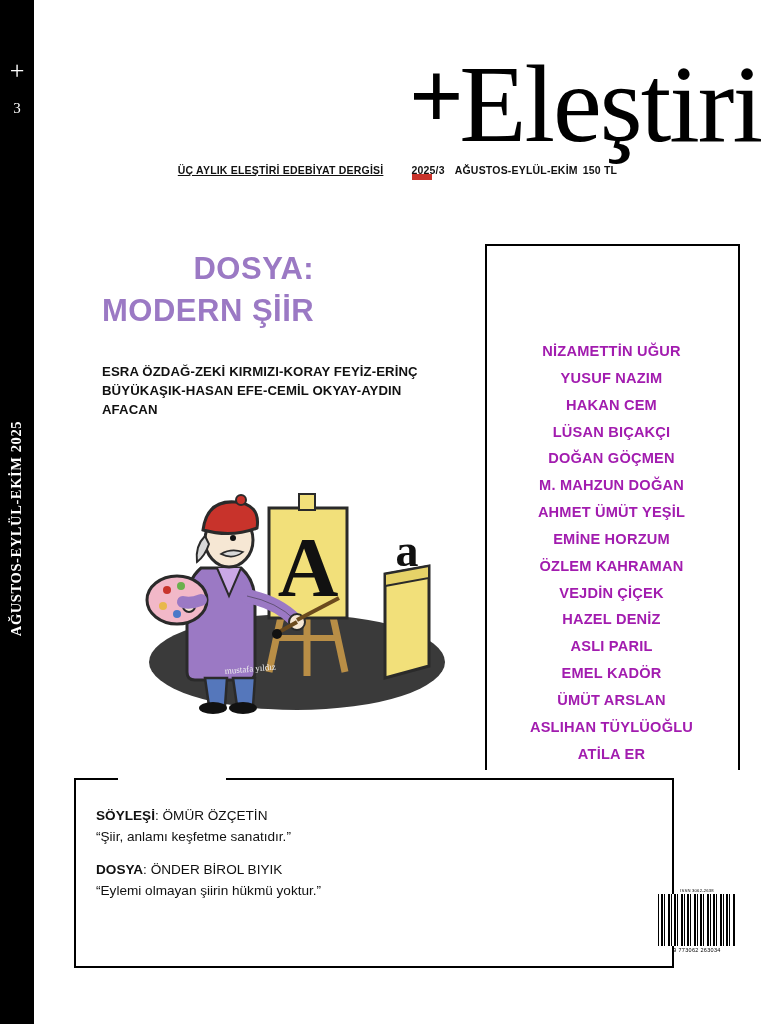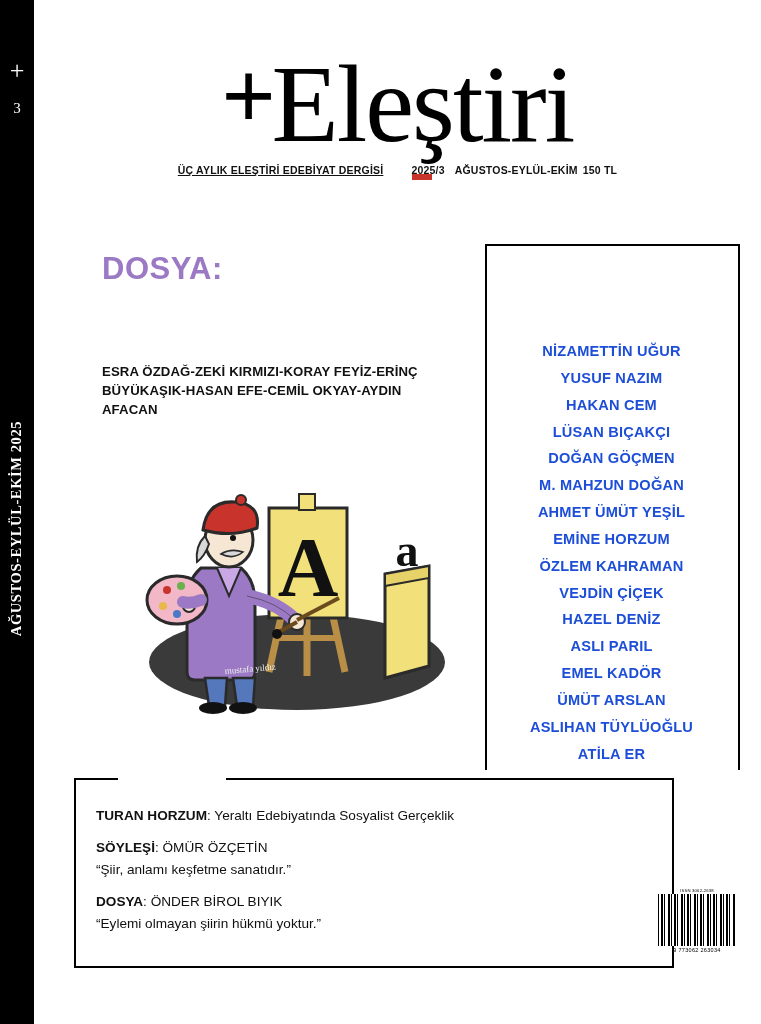--- a/index.html
+++ b/index.html
@@ -67,20 +67,21 @@
     text-align: center;
   }
   .logo {
     font-family: "Liberation Serif", serif;
     font-size: 110px;
     line-height: 0.95;
     letter-spacing: -2px;
     color: #000;
     font-weight: 400;
     white-space: nowrap;
+    text-align: right;
   }
   .logo .plus {
     font-family: "Liberation Sans", sans-serif;
     font-weight: 300;
     font-size: 92px;
     vertical-align: 14px;
     letter-spacing: -4px;
   }
   .logo .red-dot {
     display: inline-block;
@@ -146,21 +147,21 @@
     background: #fff;
   }
   .namelist {
     position: absolute;
     left: 451px; top: 338px;
     width: 253px;
     text-align: center;
     font-size: 14.6px;
     font-weight: bold;
     line-height: 1.84;
-    color: #1d4ed8;
+    color: #a21caf;
     letter-spacing: 0.2px;
   }
 
   
   .illo {
     position: absolute;
     left: 95px; top: 450px;
     width: 330px; height: 280px;
   }
 
@@ -230,20 +231,21 @@
       <span class="plus">+</span><span>Eleştiri</span>
       <span class="red-dot"></span>
     </div>
     <div class="subline">
       <span class="seg desc">ÜÇ AYLIK ELEŞTİRİ EDEBİYAT DERGİSİ</span><span class="seg gap-a">2025/3</span><span class="seg gap-b">AĞUSTOS-EYLÜL-EKİM</span><span class="seg gap-c">150 TL</span>
     </div>
   </div>
 
   <div class="dosya-title">
     <div>DOSYA:</div>
+    <div class="l2">MODERN ŞİİR</div>
   </div>
 
   <div class="authors">ESRA ÖZDAĞ-ZEKİ KIRMIZI-KORAY FEYİZ-ERİNÇ BÜYÜKAŞIK-HASAN EFE-CEMİL OKYAY-AYDIN AFACAN</div>
 
   <div class="listbox"></div>
   <div class="namelist">
     <div>NİZAMETTİN UĞUR</div>
     <div>YUSUF NAZIM</div>
     <div>HAKAN CEM</div>
     <div>LÜSAN BIÇAKÇI</div>
@@ -317,23 +319,20 @@
 
       <path d="M72 150 q-10 4 -18 2" stroke="#9b79c4" stroke-width="12" fill="none" stroke-linecap="round"></path>
 
       <text x="96" y="224" font-family="'Liberation Serif',serif" font-size="9" fill="#eeeeee" transform="rotate(-5 96 224)">mustafa yıldız</text>
     </svg>
   </div>
 
   <div class="bottombox"></div>
   <div class="bottom-lines">
     <div class="bl">
-      <span class="bold">TURAN HORZUM</span><span>: </span><span>Yeraltı Edebiyatında Sosyalist Gerçeklik</span>
-    </div>
-    <div class="bl">
       <span class="bold">SÖYLEŞİ</span><span>: </span><span>ÖMÜR ÖZÇETİN</span>
       <span class="quote">“Şiir, anlamı keşfetme sanatıdır.”</span>
     </div>
     <div class="bl">
       <span class="bold">DOSYA</span><span>: </span><span>ÖNDER BİROL BIYIK</span>
       <span class="quote">“Eylemi olmayan şiirin hükmü yoktur.”</span>
     </div>
   </div>
 
   <div class="barcode-wrap">

